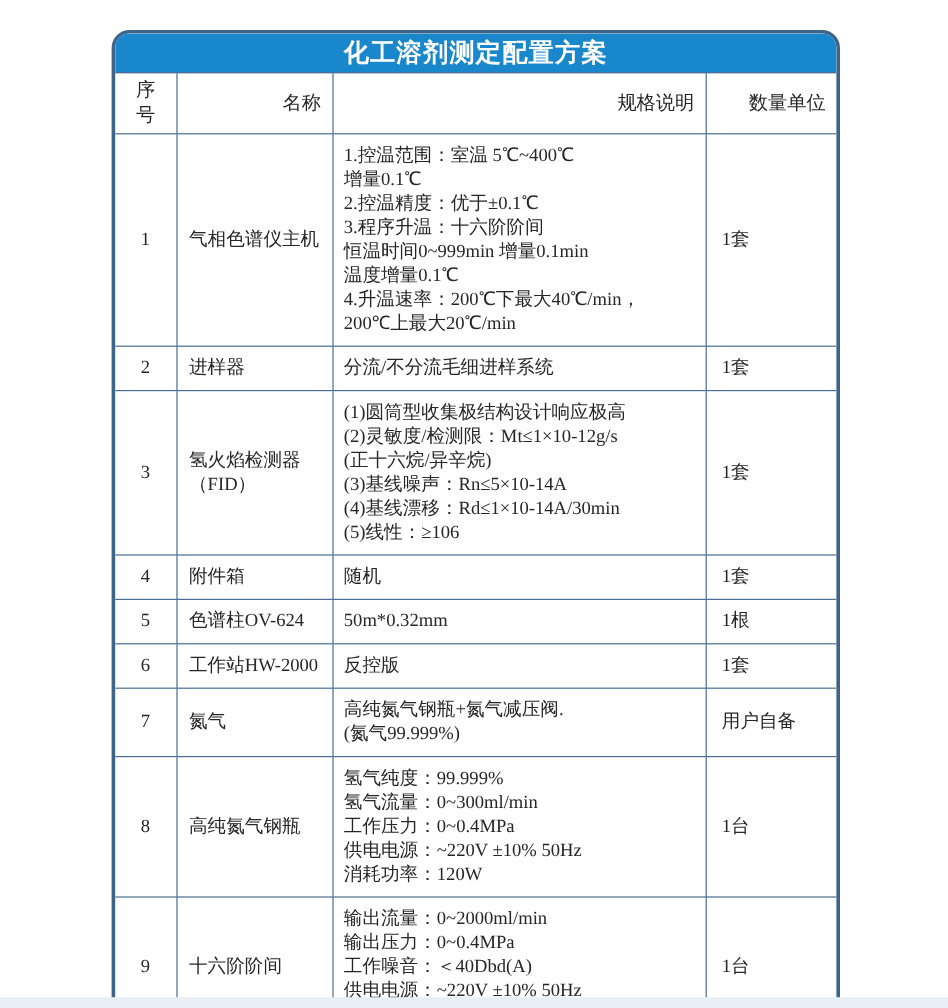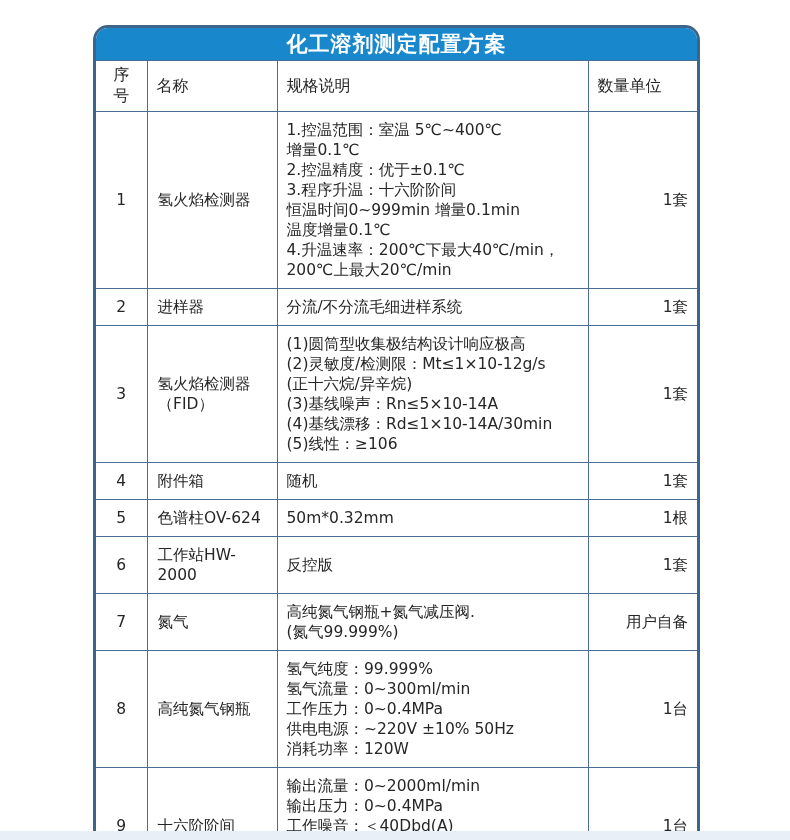--- a/index.html
+++ b/index.html
@@ -8,21 +8,21 @@
     --grid: #4a6e93;
     --text: #262626;
   }
   * { box-sizing: border-box; }
   html, body {
     margin: 0; padding: 0;
     width: 790px; height: 840px;
     background: #ffffff;
     font-family: "DejaVu Sans", "Liberation Sans", sans-serif;
   }
-  .page { position: relative; width: 790px; height: 840px; background: #ffffff; overflow: hidden; }
+  .page { position: relative; width: 790px; height: 840px; background: #ffffff; overflow: hidden; font-family: Liberation Serif, serif; }
 
   .card {
     position: absolute; left: 93px; top: 25px;
     width: 607px;
     background: #ffffff;
     border: 3px solid var(--card-border);
     border-radius: 15px;
     overflow: hidden;
   }
 
@@ -60,26 +60,26 @@
   }
   .spec-table th.c-no { text-align: center; padding: 4px 15px; }
   .spec-table td {
     font-size: 15.5px;
     line-height: 20px;
     padding: 8px 9px;
   }
   .spec-table td.c-no { text-align: center; padding: 6px 2px; }
   .spec-table td.c-name { padding-left: 10px; }
   .spec-table td.c-spec { white-space: pre-line; }
-  .spec-table td.c-qty { padding-left: 13px; text-align: right; }
+  .spec-table td.c-qty { padding-left: 13px; }
 
   
   .spec-table tr > *:first-child { border-left: none; }
   .spec-table tr > *:last-child { border-right: none; }
-  .spec-table thead th { border-top: none; }
+  .spec-table thead th { border-top: none; text-align: right; }
   .spec-table tbody tr:last-child td { border-bottom: none; }
 
   .bottom-strip {
     position: absolute; left: 0; top: 831px;
     width: 790px; height: 9px;
     background: #e9eff6;
   }
 </style>
 </head>
 <body>
@@ -102,21 +102,21 @@
         <tr>
           <th class="c-no">序号</th>
           <th class="c-name">名称</th>
           <th class="c-spec">规格说明</th>
           <th class="c-qty">数量单位</th>
         </tr>
       </thead>
       <tbody>
         <tr>
           <td class="c-no">1</td>
-          <td class="c-name">氢火焰检测器</td>
+          <td class="c-name">气相色谱仪主机</td>
           <td class="c-spec">1.控温范围：室温 5℃~400℃
 增量0.1℃
 2.控温精度：优于±0.1℃
 3.程序升温：十六阶阶间
 恒温时间0~999min 增量0.1min
 温度增量0.1℃
 4.升温速率：200℃下最大40℃/min，
 200℃上最大20℃/min</td>
           <td class="c-qty">1套</td>
         </tr>

